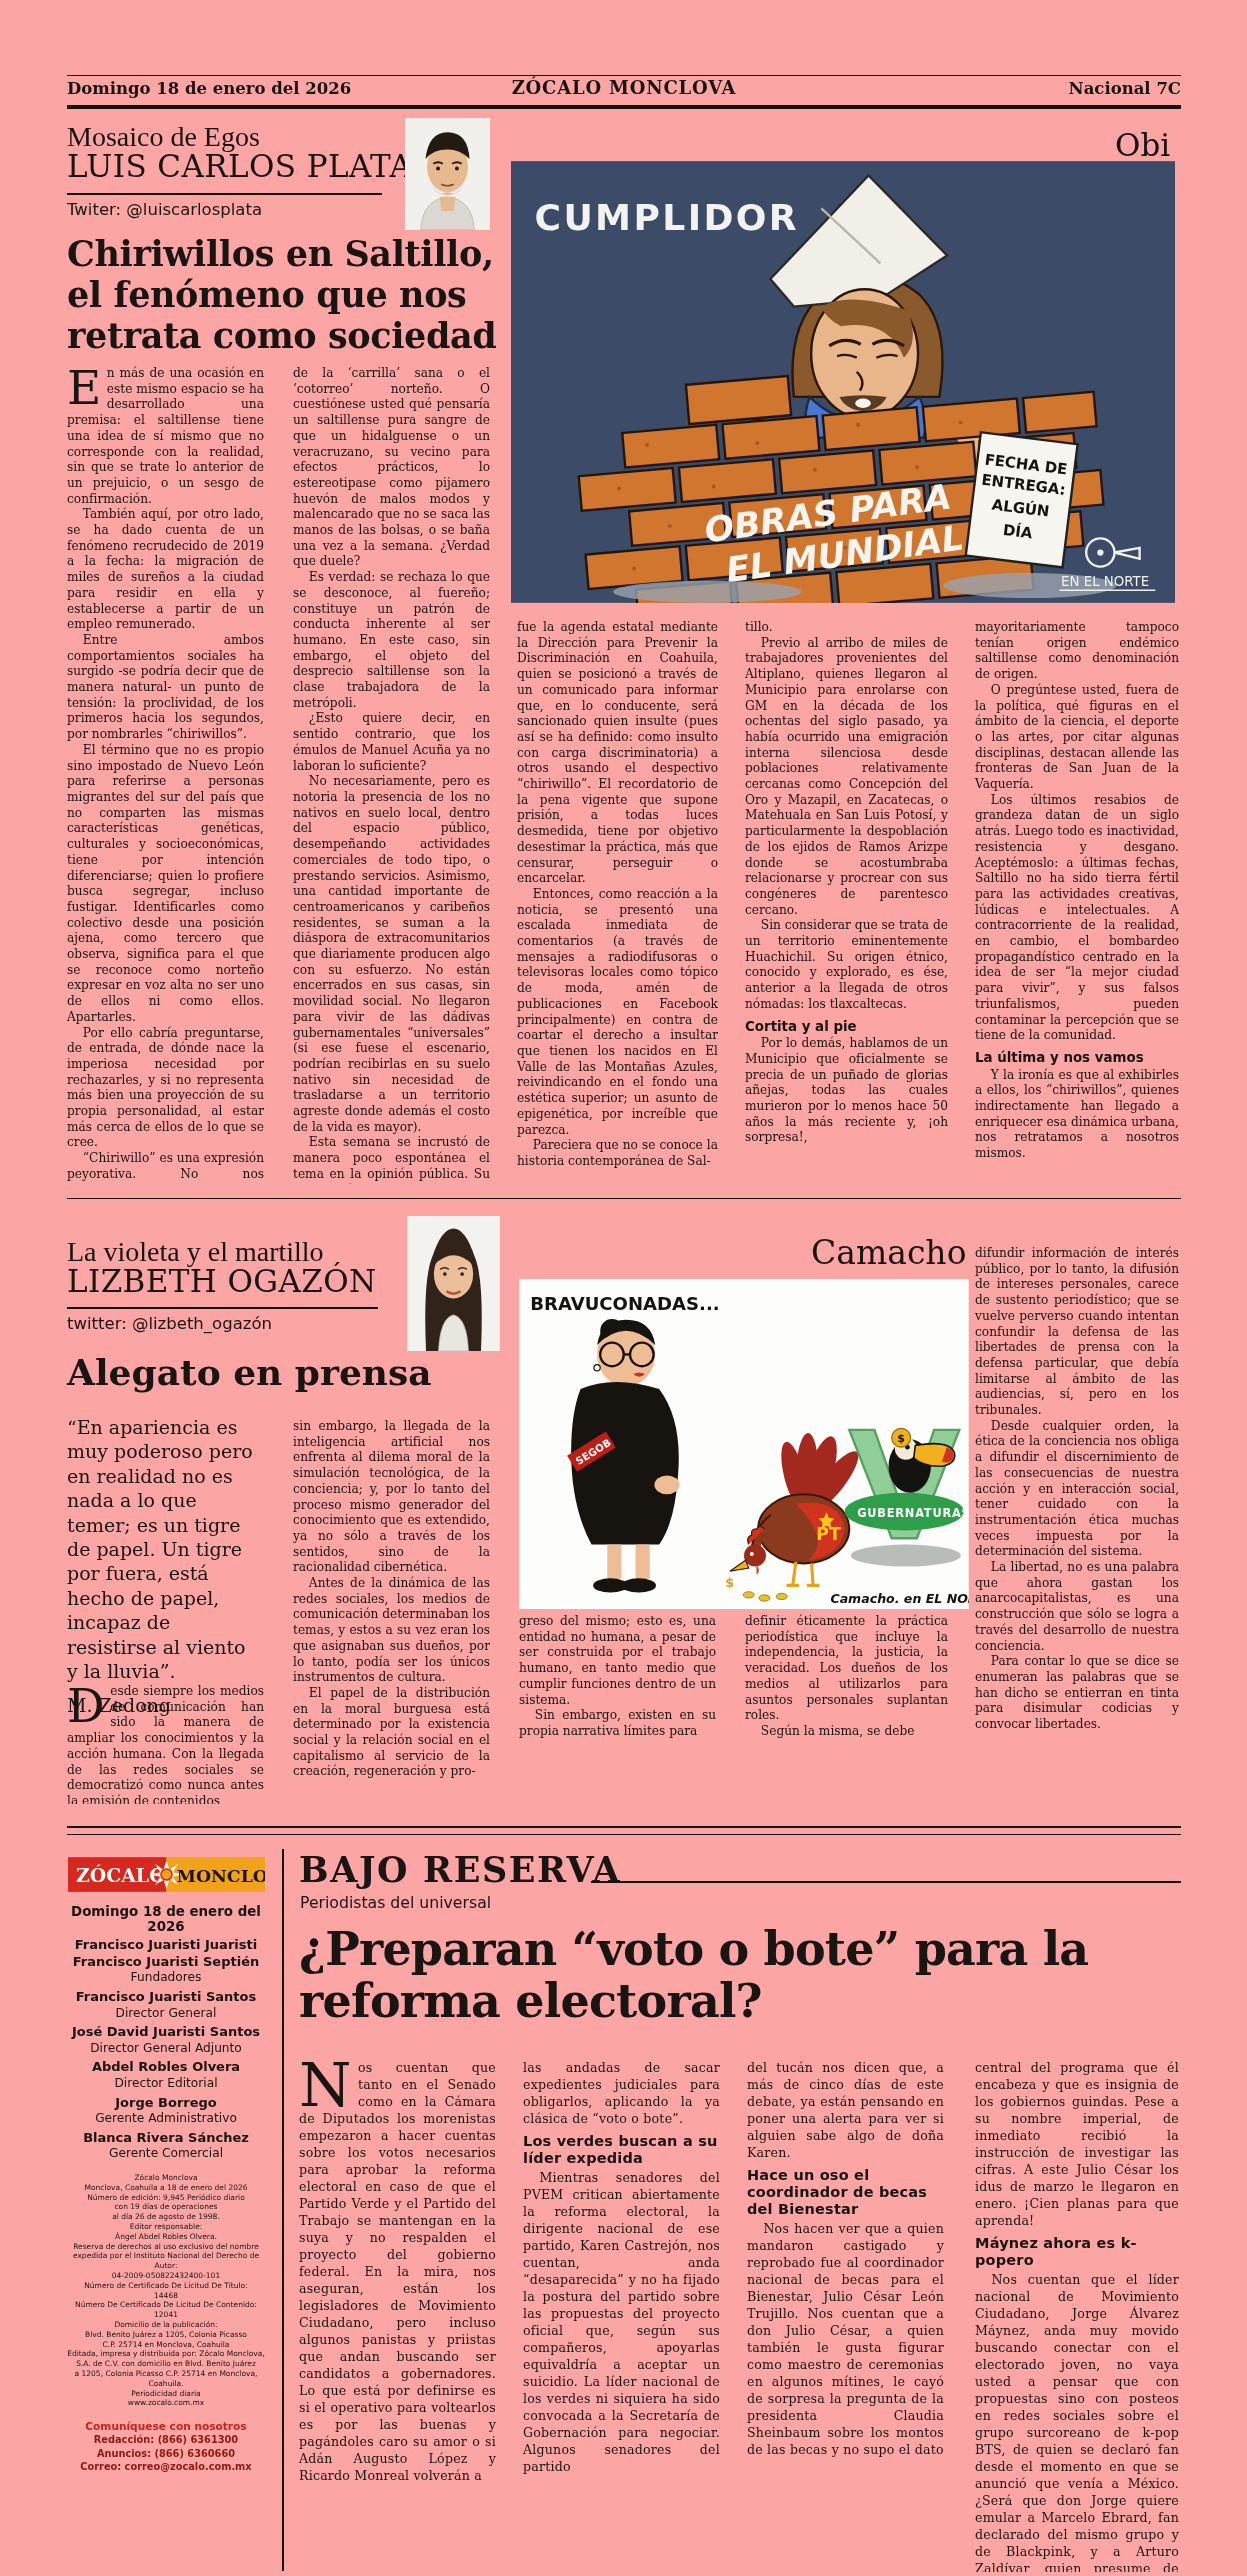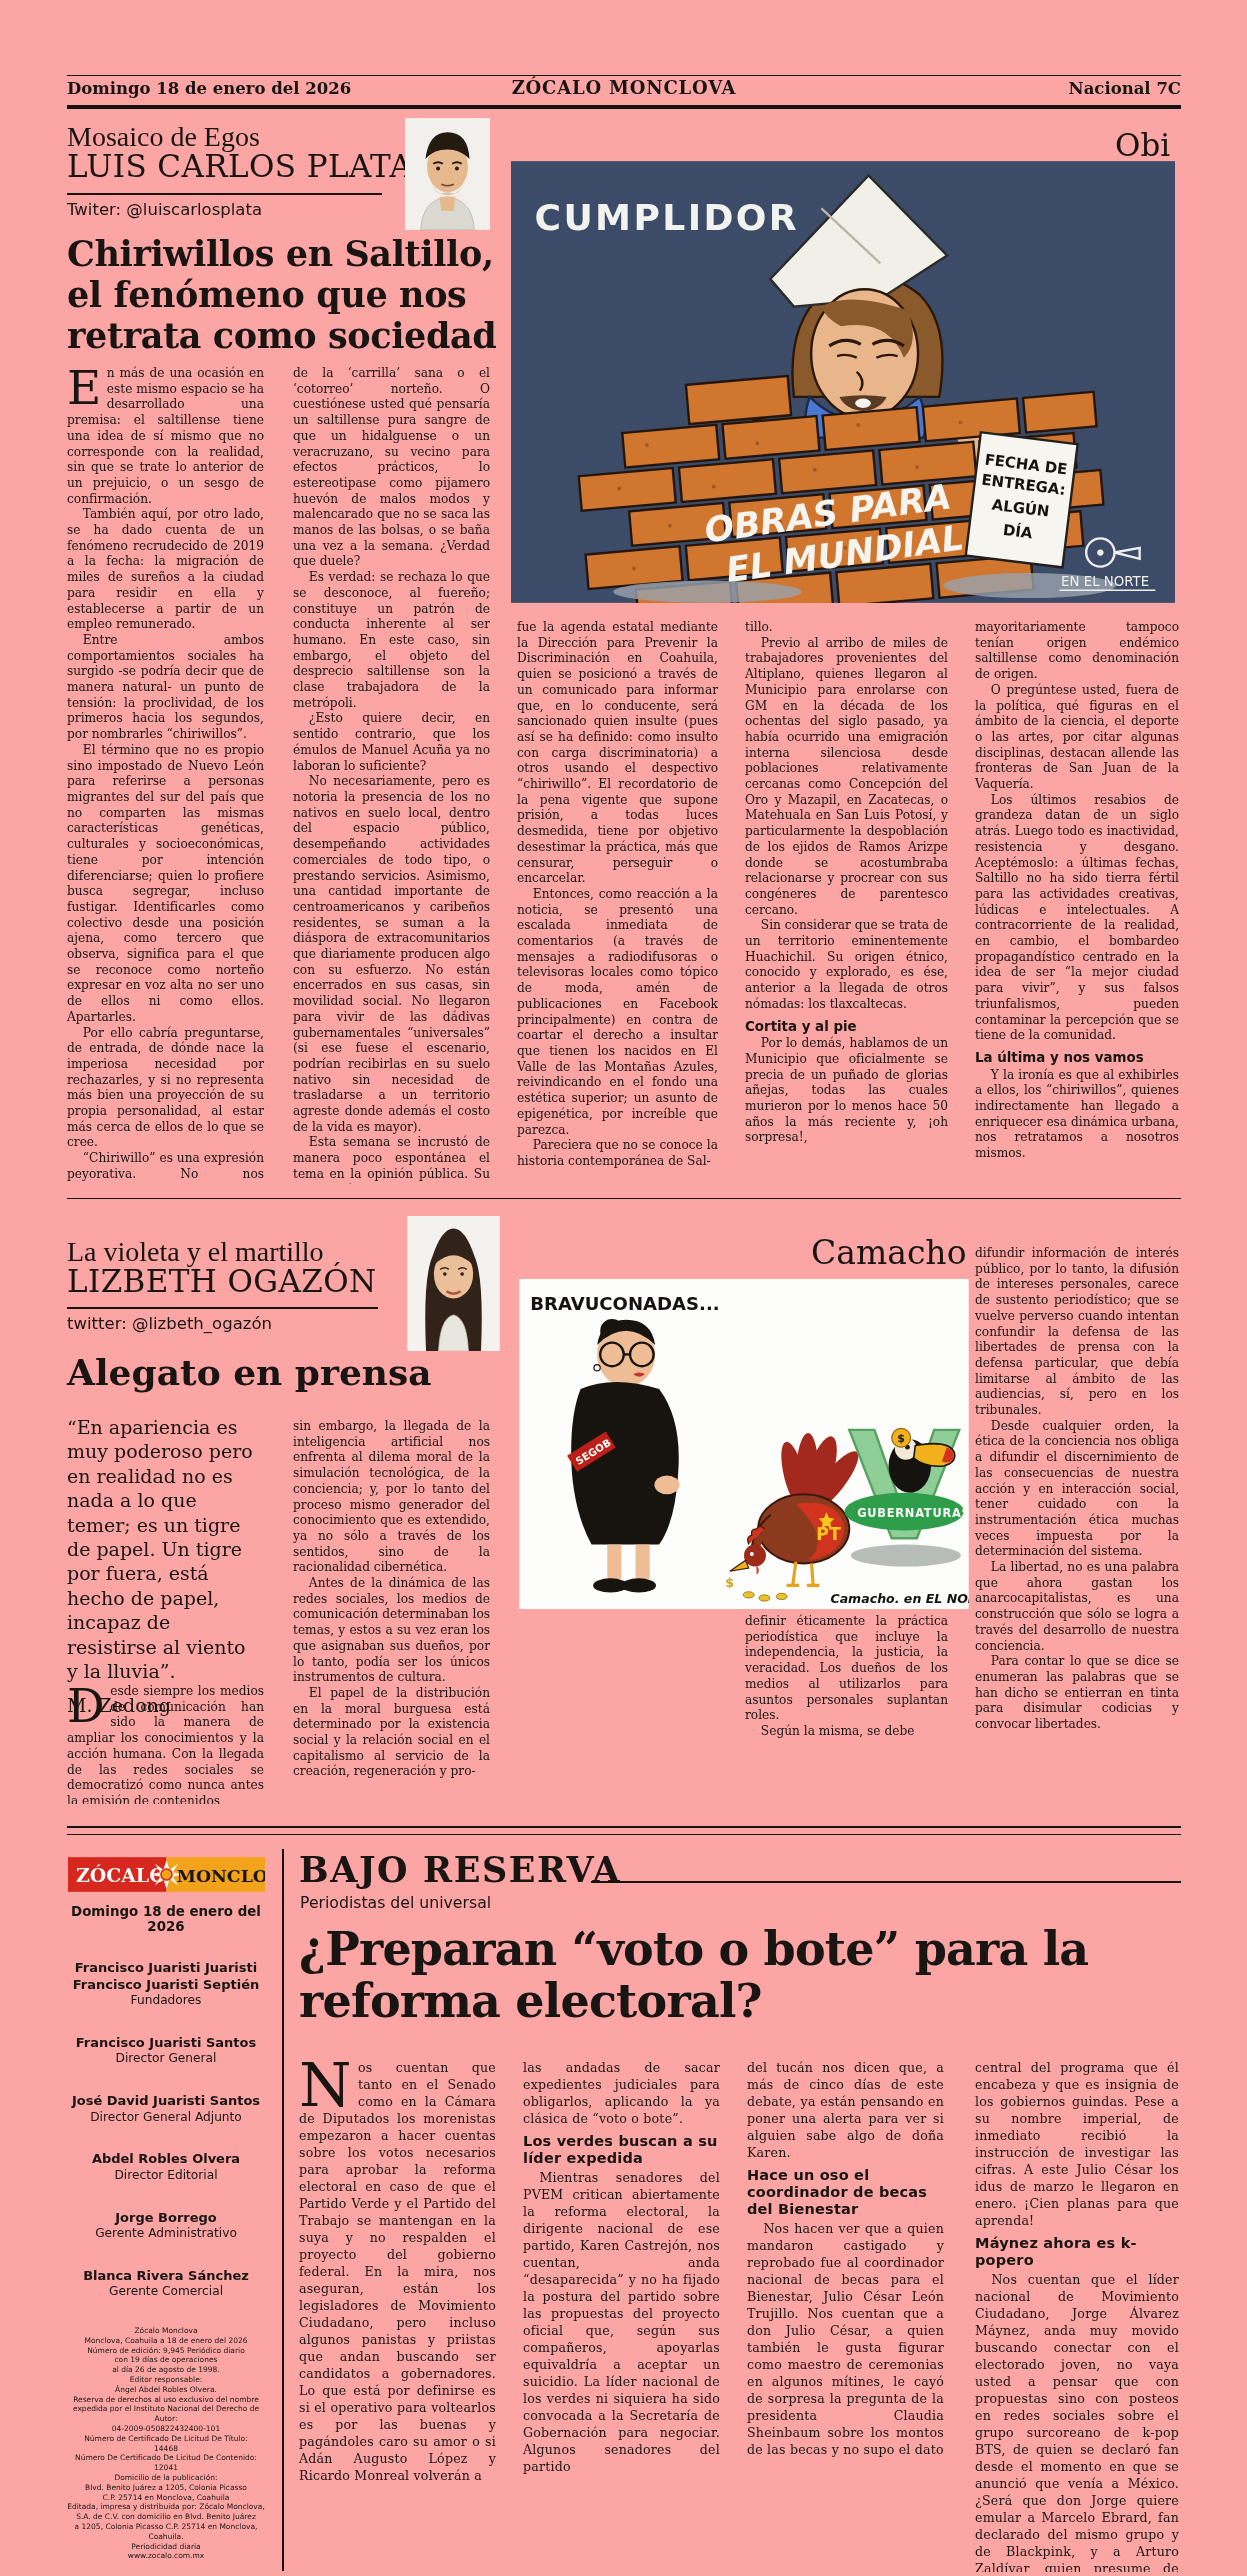--- a/index.html
+++ b/index.html
@@ -20,21 +20,21 @@
   .dropcap{float:left;font-size:47px;line-height:39px;padding:2.4px 5.5px 0 0;}
   .quote{font-size:19px;line-height:24.4px;text-align:left;}
   .quote-attr{font-size:19px;margin-top:9.4px;}
   .camacho-title{font-size:33px;}
   .obi-label{font-size:31px;}
   .hdr-txt{font-weight:700;font-size:16.5px;}
   .pub-name{font-weight:700;font-size:18px;letter-spacing:0.8px;text-align:center;}
   
   .dir{font-family:"DejaVu Sans",sans-serif;text-align:center;}
   .dir-date{font-weight:bold;font-size:13.4px;margin:9.4px 0 3.1px 0;}
-  .dir-entry{margin:26px 0;}
+  .dir-entry{margin:3px 0;}
   .dir-name{font-weight:bold;font-size:13px;line-height:16.5px;}
   .dir-role{font-size:12.2px;line-height:15.7px;}
   .fine{font-size:7.5px;line-height:9.8px;margin-top:11px;}
   .contact{margin-top:11px;}
   .contact-title{color:#c4241b;font-weight:bold;font-size:10.6px;line-height:14px;}
   .contact-line{color:#8c1a12;font-weight:bold;font-size:9.8px;line-height:13.4px;}
   
   .br-title{font-size:35px;font-weight:700;letter-spacing:1.6px;}
   .br-sub{font-family:"DejaVu Sans",sans-serif;font-size:15.7px;}
   .br-headline{font-size:46px;line-height:52px;font-weight:700;letter-spacing:-0.8px;}
@@ -234,20 +234,24 @@
     <div class="quote-attr">M. Zedong</div>
   </div>
 
   <div class="abs news-col" style="left:67px;top:1684px;width:197px;height:120px;">
       <p class="nc"><span class="dropcap">D</span>esde siempre los medios de comunicación han sido la manera de ampliar los conocimientos y la acción humana. Con la llegada de las redes sociales se democratizó como nunca antes la emisión de contenidos,</p>
     </div>
   <div class="abs news-col" style="left:293px;top:1419px;width:197px;height:387px;">
       <p class="nc">sin embargo, la llegada de la inteligencia artificial nos enfrenta al dilema moral de la simulación tecnológica, de la conciencia; y, por lo tanto del proceso mismo generador del conocimiento que es extendido, ya no sólo a través de los sentidos, sino de la racionalidad cibernética.</p>
       <p>Antes de la dinámica de las redes sociales, los medios de comunicación determinaban los temas, y estos a su vez eran los que asignaban sus dueños, por lo tanto, podía ser los únicos instrumentos de cultura.</p>
       <p>El papel de la distribución en la moral burguesa está determinado por la existencia social y la relación social en el capitalismo al servicio de la creación, regeneración y pro-</p>
+    </div>
+  <div class="abs news-col" style="left:519px;top:1614px;width:197px;height:193px;">
+      <p class="nc">greso del mismo; esto es, una entidad no humana, a pesar de ser construida por el trabajo humano, en tanto medio que cumplir funciones dentro de un sistema.</p>
+      <p>Sin embargo, existen en su propia narrativa límites para</p>
     </div>
   <div class="abs news-col" style="left:975px;top:1246px;width:204px;height:560px;">
       <p class="nc">difundir información de interés público, por lo tanto, la difusión de intereses personales, carece de sustento periodístico; que se vuelve perverso cuando intentan confundir la defensa de las libertades de prensa con la defensa particular, que debía limitarse al ámbito de las audiencias, sí, pero en los tribunales.</p>
       <p>Desde cualquier orden, la ética de la conciencia nos obliga a difundir el discernimiento de las consecuencias de nuestra acción y en interacción social, tener cuidado con la instrumentación ética muchas veces impuesta por la determinación del sistema.</p>
       <p>La libertad, no es una palabra que ahora gastan los anarcocapitalistas, es una construcción que sólo se logra a través del desarrollo de nuestra conciencia.</p>
       <p>Para contar lo que se dice se enumeran las palabras que se han dicho se entierran en tinta para disimular codicias y convocar libertades.</p>
     </div>
   <div class="abs news-col" style="left:745px;top:1614px;width:203px;height:193px;">
       <p class="nc">definir éticamente la práctica periodística que incluye la independencia, la justicia, la veracidad. Los dueños de los medios al utilizarlos para asuntos personales suplantan roles.</p>
       <p>Según la misma, se debe</p>

